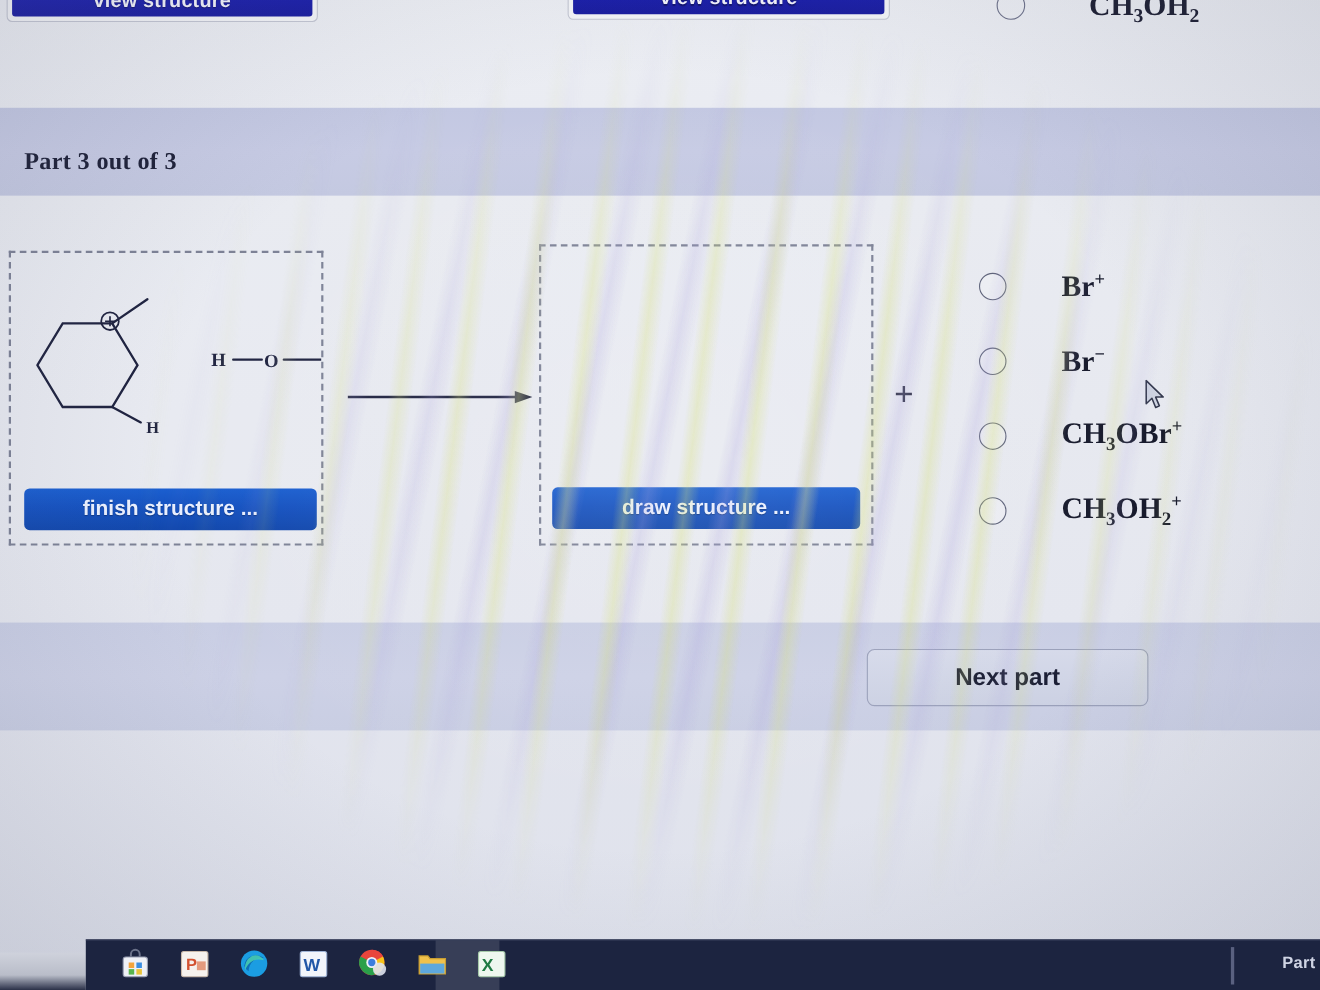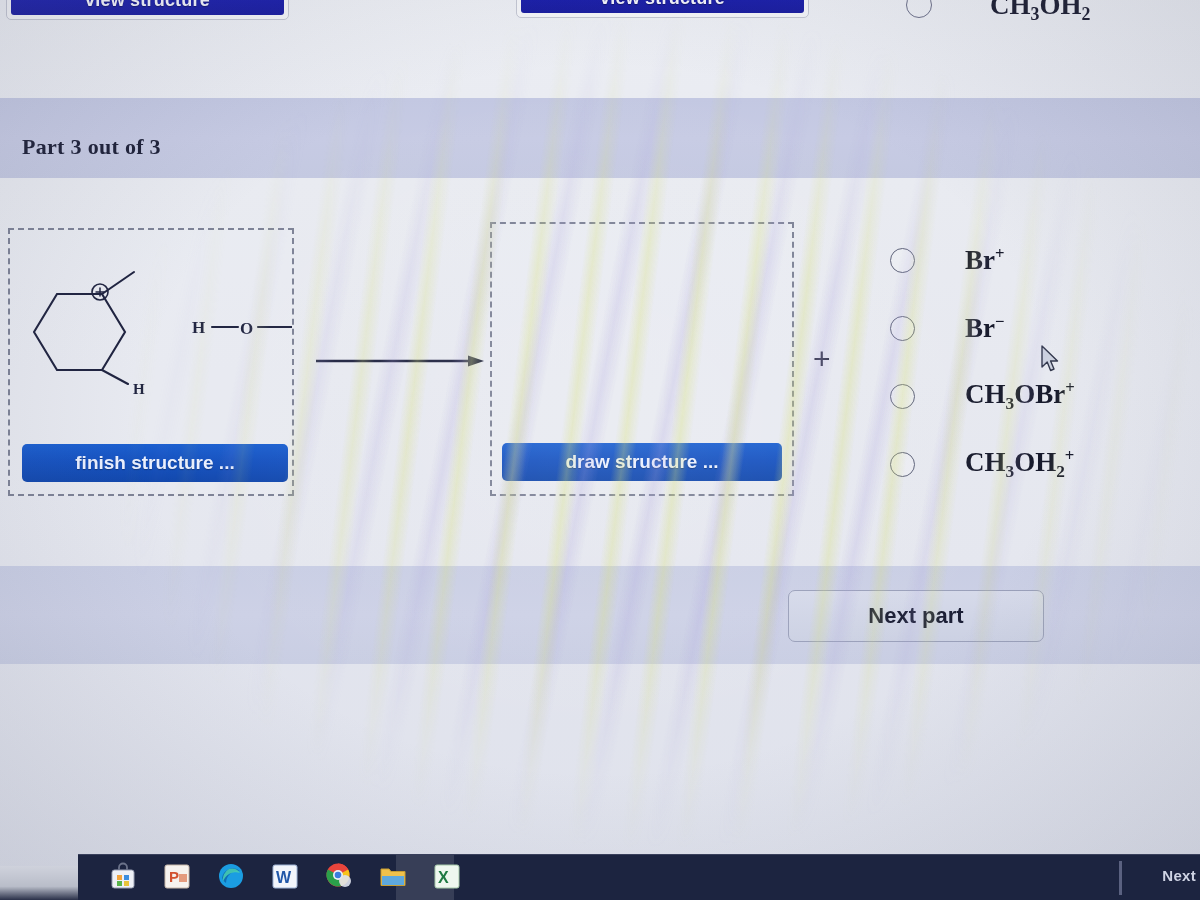--- a/index.html
+++ b/index.html
@@ -363,16 +363,16 @@
       </span>
 
       <span class="tb-ico">
         <svg width="30" height="30" viewBox="0 0 30 30">
           <rect x="3" y="4" width="24" height="23" rx="2" fill="#eef7ef" stroke="#a5c9a9"></rect>
           <text x="6" y="22" font-family="Liberation Sans, sans-serif" font-size="16" font-weight="bold" fill="#1f7a43">X</text>
         </svg>
       </span>
     </div>
     <div class="tb-bar"></div>
-    <div class="tb-right">Next</div>
+    <div class="tb-right">Part</div>
   </div>
 
 </div>
 
 </body></html>

